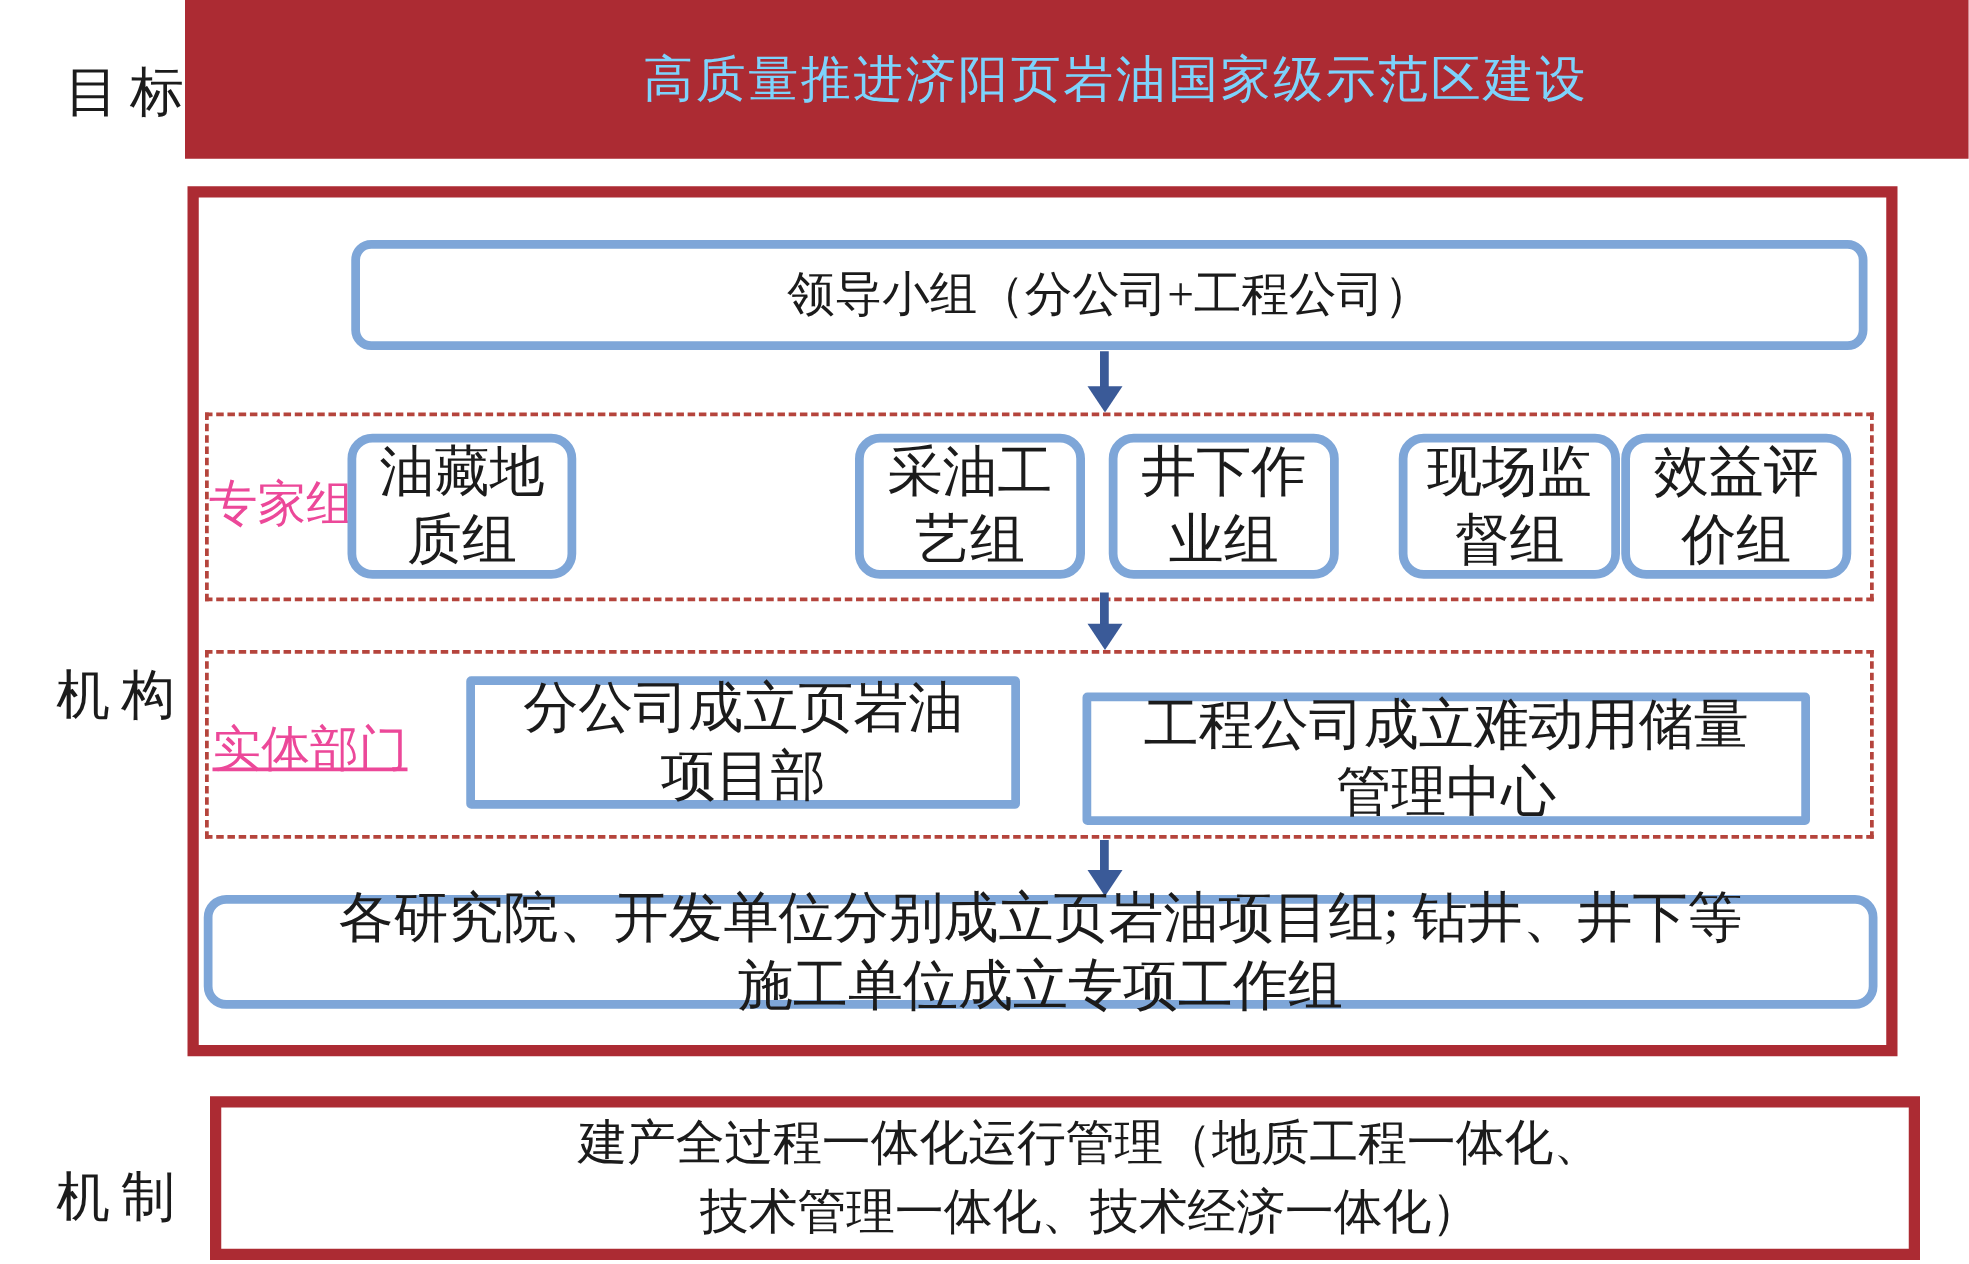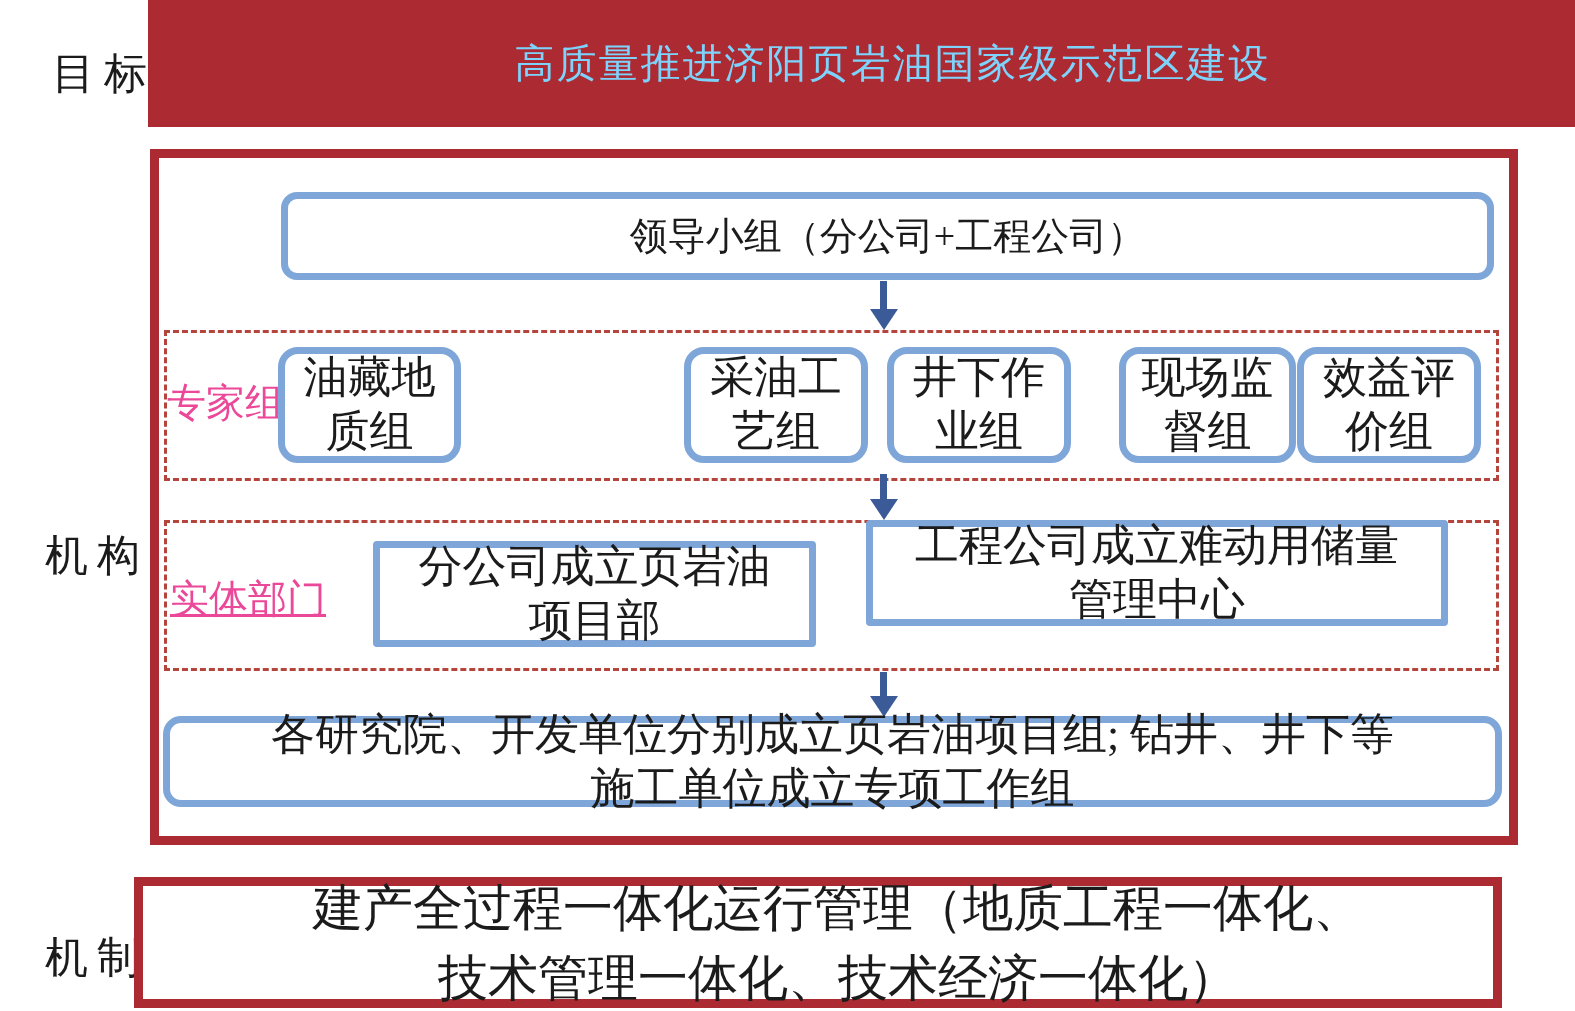--- a/index.html
+++ b/index.html
@@ -72,24 +72,24 @@
   .arrow-stem{width:7px;background:#3a5a98;}
   .arrow-head{
     width:0;height:0;
     border-left:14px solid transparent;
     border-right:14px solid transparent;
     border-top:21px solid #3a5a98;
   }
 
   
   .mech-box{
-    left:134px;top:877px;width:1368px;height:131px;
+    left:168px;top:877px;width:1368px;height:131px;
     border:9px solid #ac2b33;
     background:#ffffff;
-    font-size:50px;
+    font-size:39px;
     line-height:1.4;
     padding-left:40px;
   }
 </style>
 </head>
 <body>
 
 <div class="canvas">
 
   <div class="abs side-label" style="left:52px;top:45px;">目标</div>
@@ -120,21 +120,21 @@
 价组</div>
 
   <div class="abs arrow-stem" style="left:880px;top:474px;height:28px;"></div>
   <div class="abs arrow-head" style="left:870px;top:499px;"></div>
 
   <div class="abs dashed-frame" style="top:520px;"></div>
   <div class="abs frame-label" style="left:170px;top:572px;text-decoration:underline;">实体部门</div>
 
   <div class="abs blue-box entity-box center pre" style="left:373px;top:541px;width:443px;height:106px;">分公司成立页岩油
 项目部</div>
-  <div class="abs blue-box entity-box center pre" style="left:866px;top:520px;width:582px;height:106px;">工程公司成立难动用储量
+  <div class="abs blue-box entity-box center pre" style="left:866px;top:554px;width:582px;height:106px;">工程公司成立难动用储量
 管理中心</div>
 
   <div class="abs arrow-stem" style="left:880px;top:672px;height:27px;"></div>
   <div class="abs arrow-head" style="left:870px;top:696px;"></div>
 
   <div class="abs blue-box impl-box center pre">各研究院、开发单位分别成立页岩油项目组; 钻井、井下等
 施工单位成立专项工作组</div>
 
   <div class="abs mech-box center pre">建产全过程一体化运行管理（地质工程一体化、
 技术管理一体化、技术经济一体化）</div>

